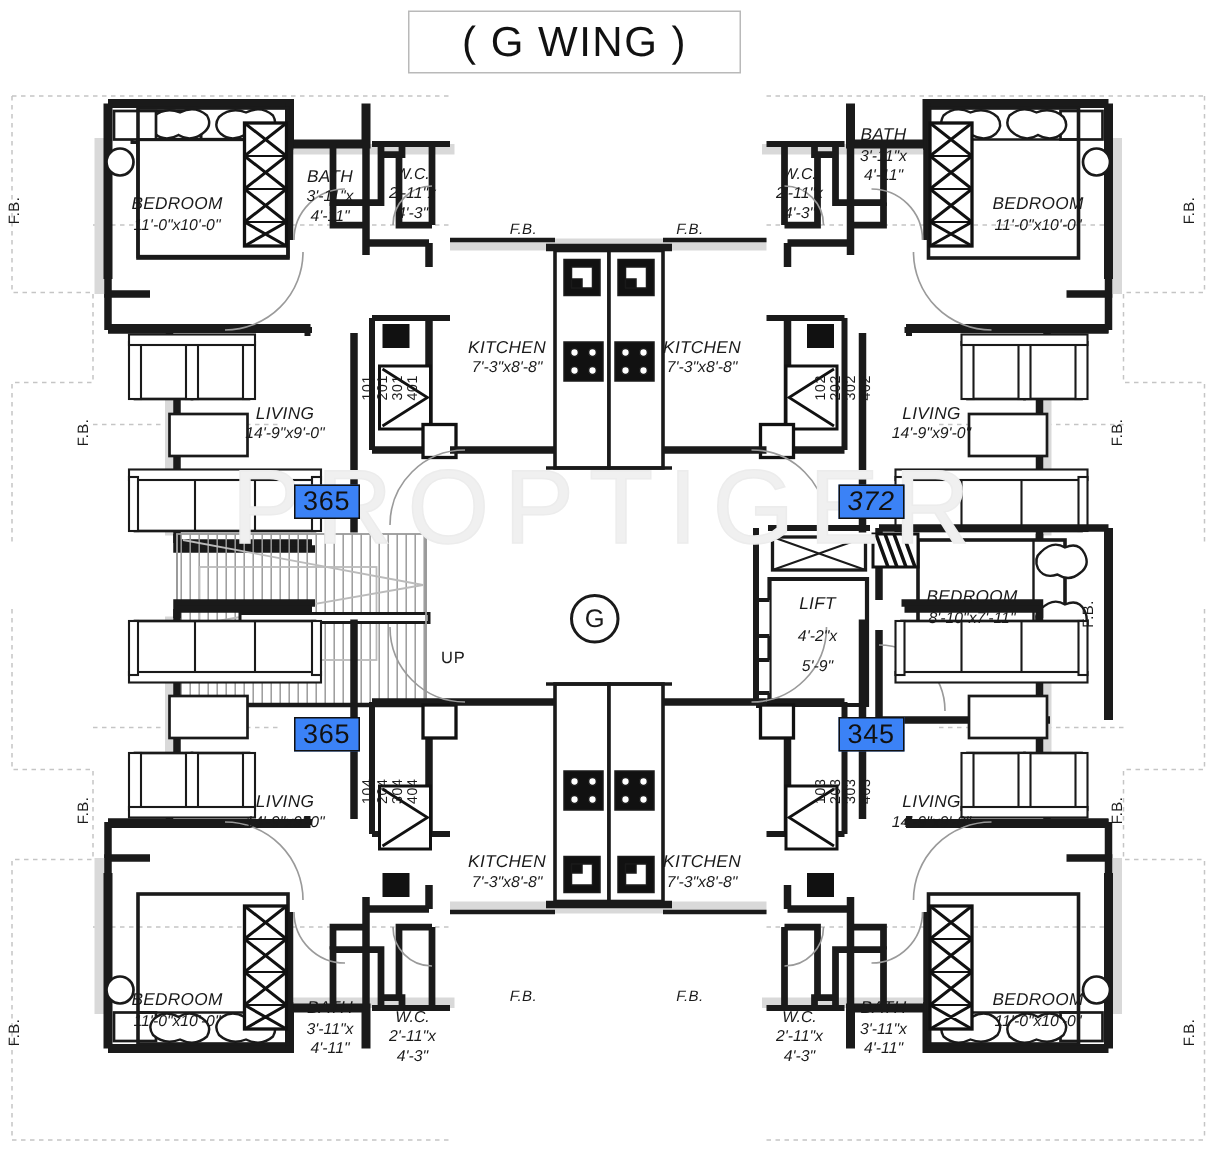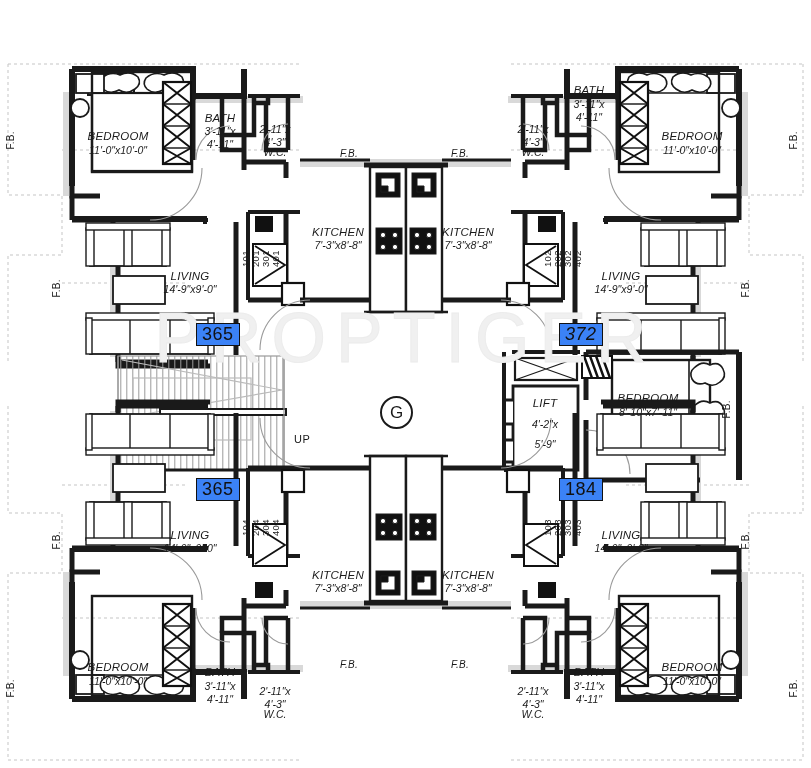--- a/index.html
+++ b/index.html
@@ -46,21 +46,21 @@
     position: absolute;
     color: #1a1a1a;
     white-space: pre;
     line-height: 1.06;
     font-family: "Liberation Sans", sans-serif;
     z-index: 25;
   }
   .lbl.c { text-align: center; transform: translateX(-50%); font-style: italic; }
   .room-name { font-size: 11.5px; letter-spacing: .2px; }
   .room-dim  { font-size: 10.5px; letter-spacing: 0px; }
-  .small-nm  { font-size: 10.5px; margin-top: 36px; }
+  .small-nm  { font-size: 10.5px; }
   .fb-label {
     font-size: 10px;
     letter-spacing: .3px;
     transform-origin: 50% 50%;
   }
   .fb-rot { transform: rotate(-90deg); }
   .up-label { font-size: 11px; letter-spacing: .5px; }
   
   .area-badge {
     position: absolute;
@@ -592,20 +592,23 @@
       <path d="M442,468 L511,468" stroke-width="5"></path>
       <path d="M300,608 L370,608" stroke-width="3"></path>
       <path d="M442,608 L511,608" stroke-width="3"></path>
     </g>
     <g fill="none" stroke="#9a9a9a" stroke-width="1.1">
       <path d="M260,418 A50,50 0 0 0 310,468"></path>
       <path d="M551,418 A50,50 0 0 1 501,468"></path>
     </g>
   </svg>
 
+  <div id="title-box">
+    <span class="title-text">( G WING )</span>
+  </div>
 
   <div class="lbl c room-name" style="left:118px; top:130px;">BEDROOM</div>
   <div class="lbl c room-dim" style="left:118px; top:145px;">11'-0"x10'-0"</div>
 
   <div class="lbl c room-name" style="left:220px; top:112px;">BATH</div>
   <div class="lbl c room-dim" style="left:220px; top:126px;">3'-11"x</div>
   <div class="lbl c room-dim" style="left:220px; top:139px;">4'-11"</div>
 
   <div class="lbl c small-nm" style="left:275px; top:111px;">W.C.</div>
   <div class="lbl c room-dim" style="left:275px; top:124px;">2'-11"x</div>
@@ -689,21 +692,21 @@
   <div class="lbl fb-label fb-rot" style="left:785px; top:683px;">F.B.</div>
 
   <div class="lbl fb-label c" style="left:349px; top:149px;">F.B.</div>
   <div class="lbl fb-label c" style="left:460px; top:149px;">F.B.</div>
   <div class="lbl fb-label c" style="left:349px; top:660px;">F.B.</div>
   <div class="lbl fb-label c" style="left:460px; top:660px;">F.B.</div>
 
   <div class="area-badge" style="left:196px; top:323px;">365</div>
   <div class="area-badge" style="left:559px; top:323px;font-style:italic;">372</div>
   <div class="area-badge" style="left:196px; top:478px;">365</div>
-  <div class="area-badge" style="left:559px; top:478px;">184</div>
+  <div class="area-badge" style="left:559px; top:478px;">345</div>
 
   <div class="unit-stack" style="left:241px; top:250px;">
     <span class="code">101</span>
     <span class="code">201</span>
     <span class="code">301</span>
     <span class="code">401</span>
   </div>
 
   <div class="unit-stack" style="left:543px; top:250px;">
     <span class="code">102</span>

